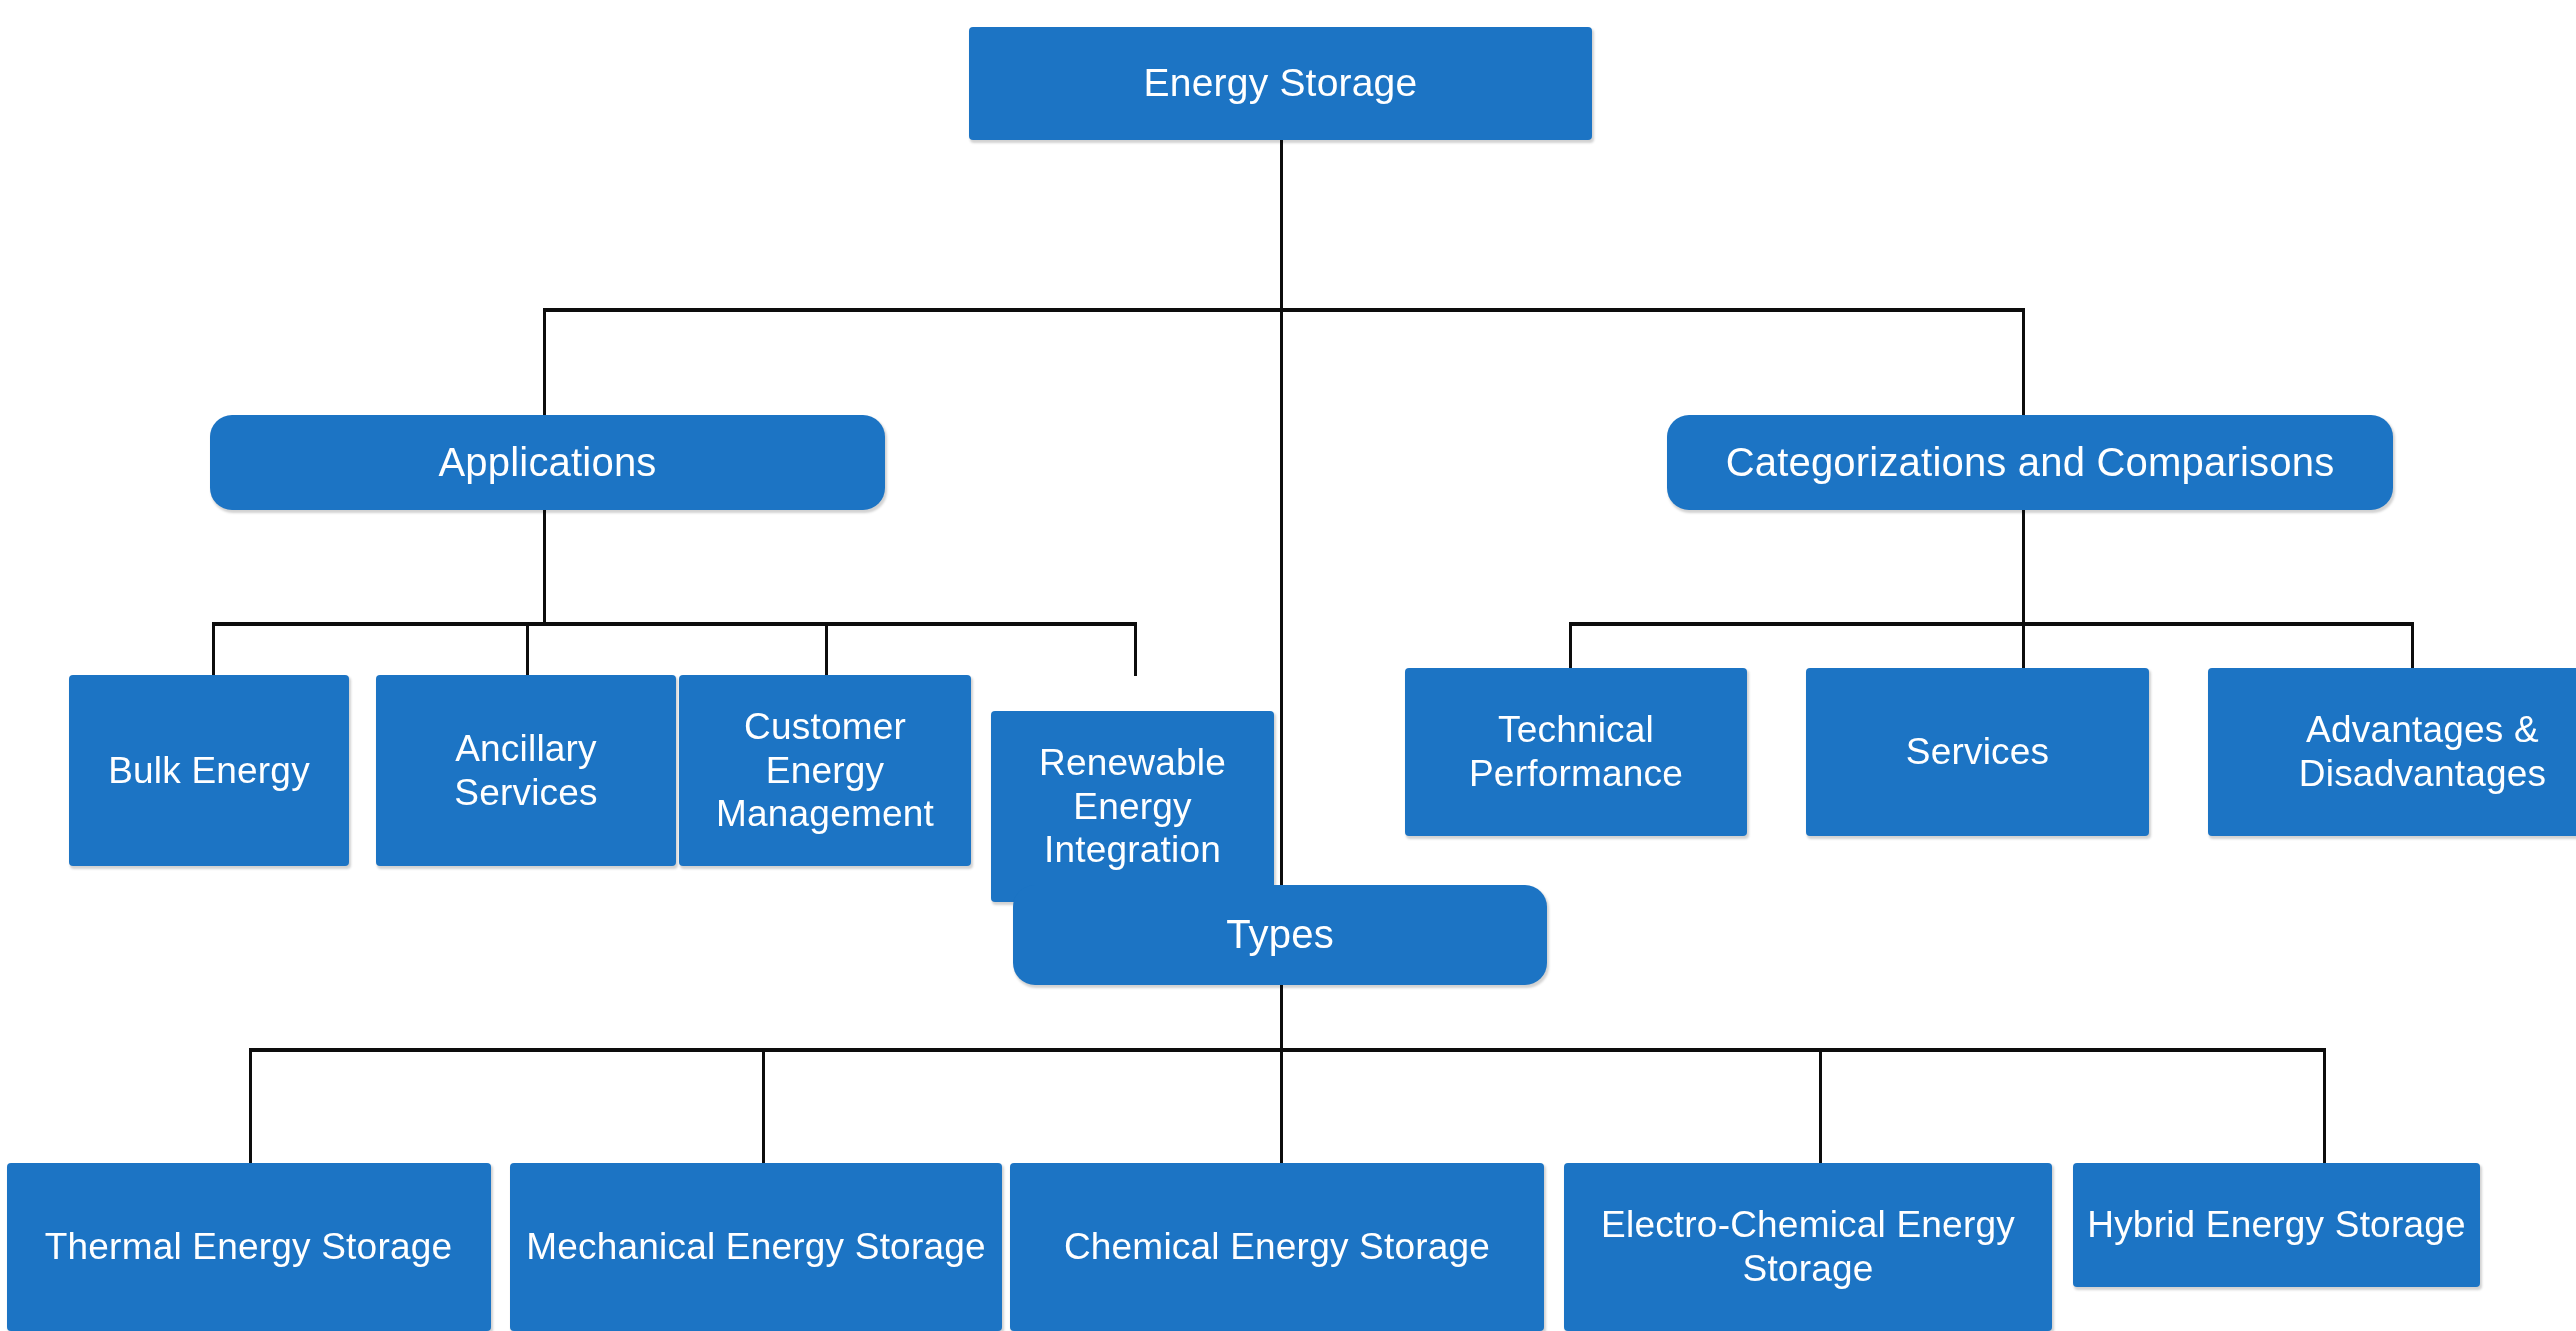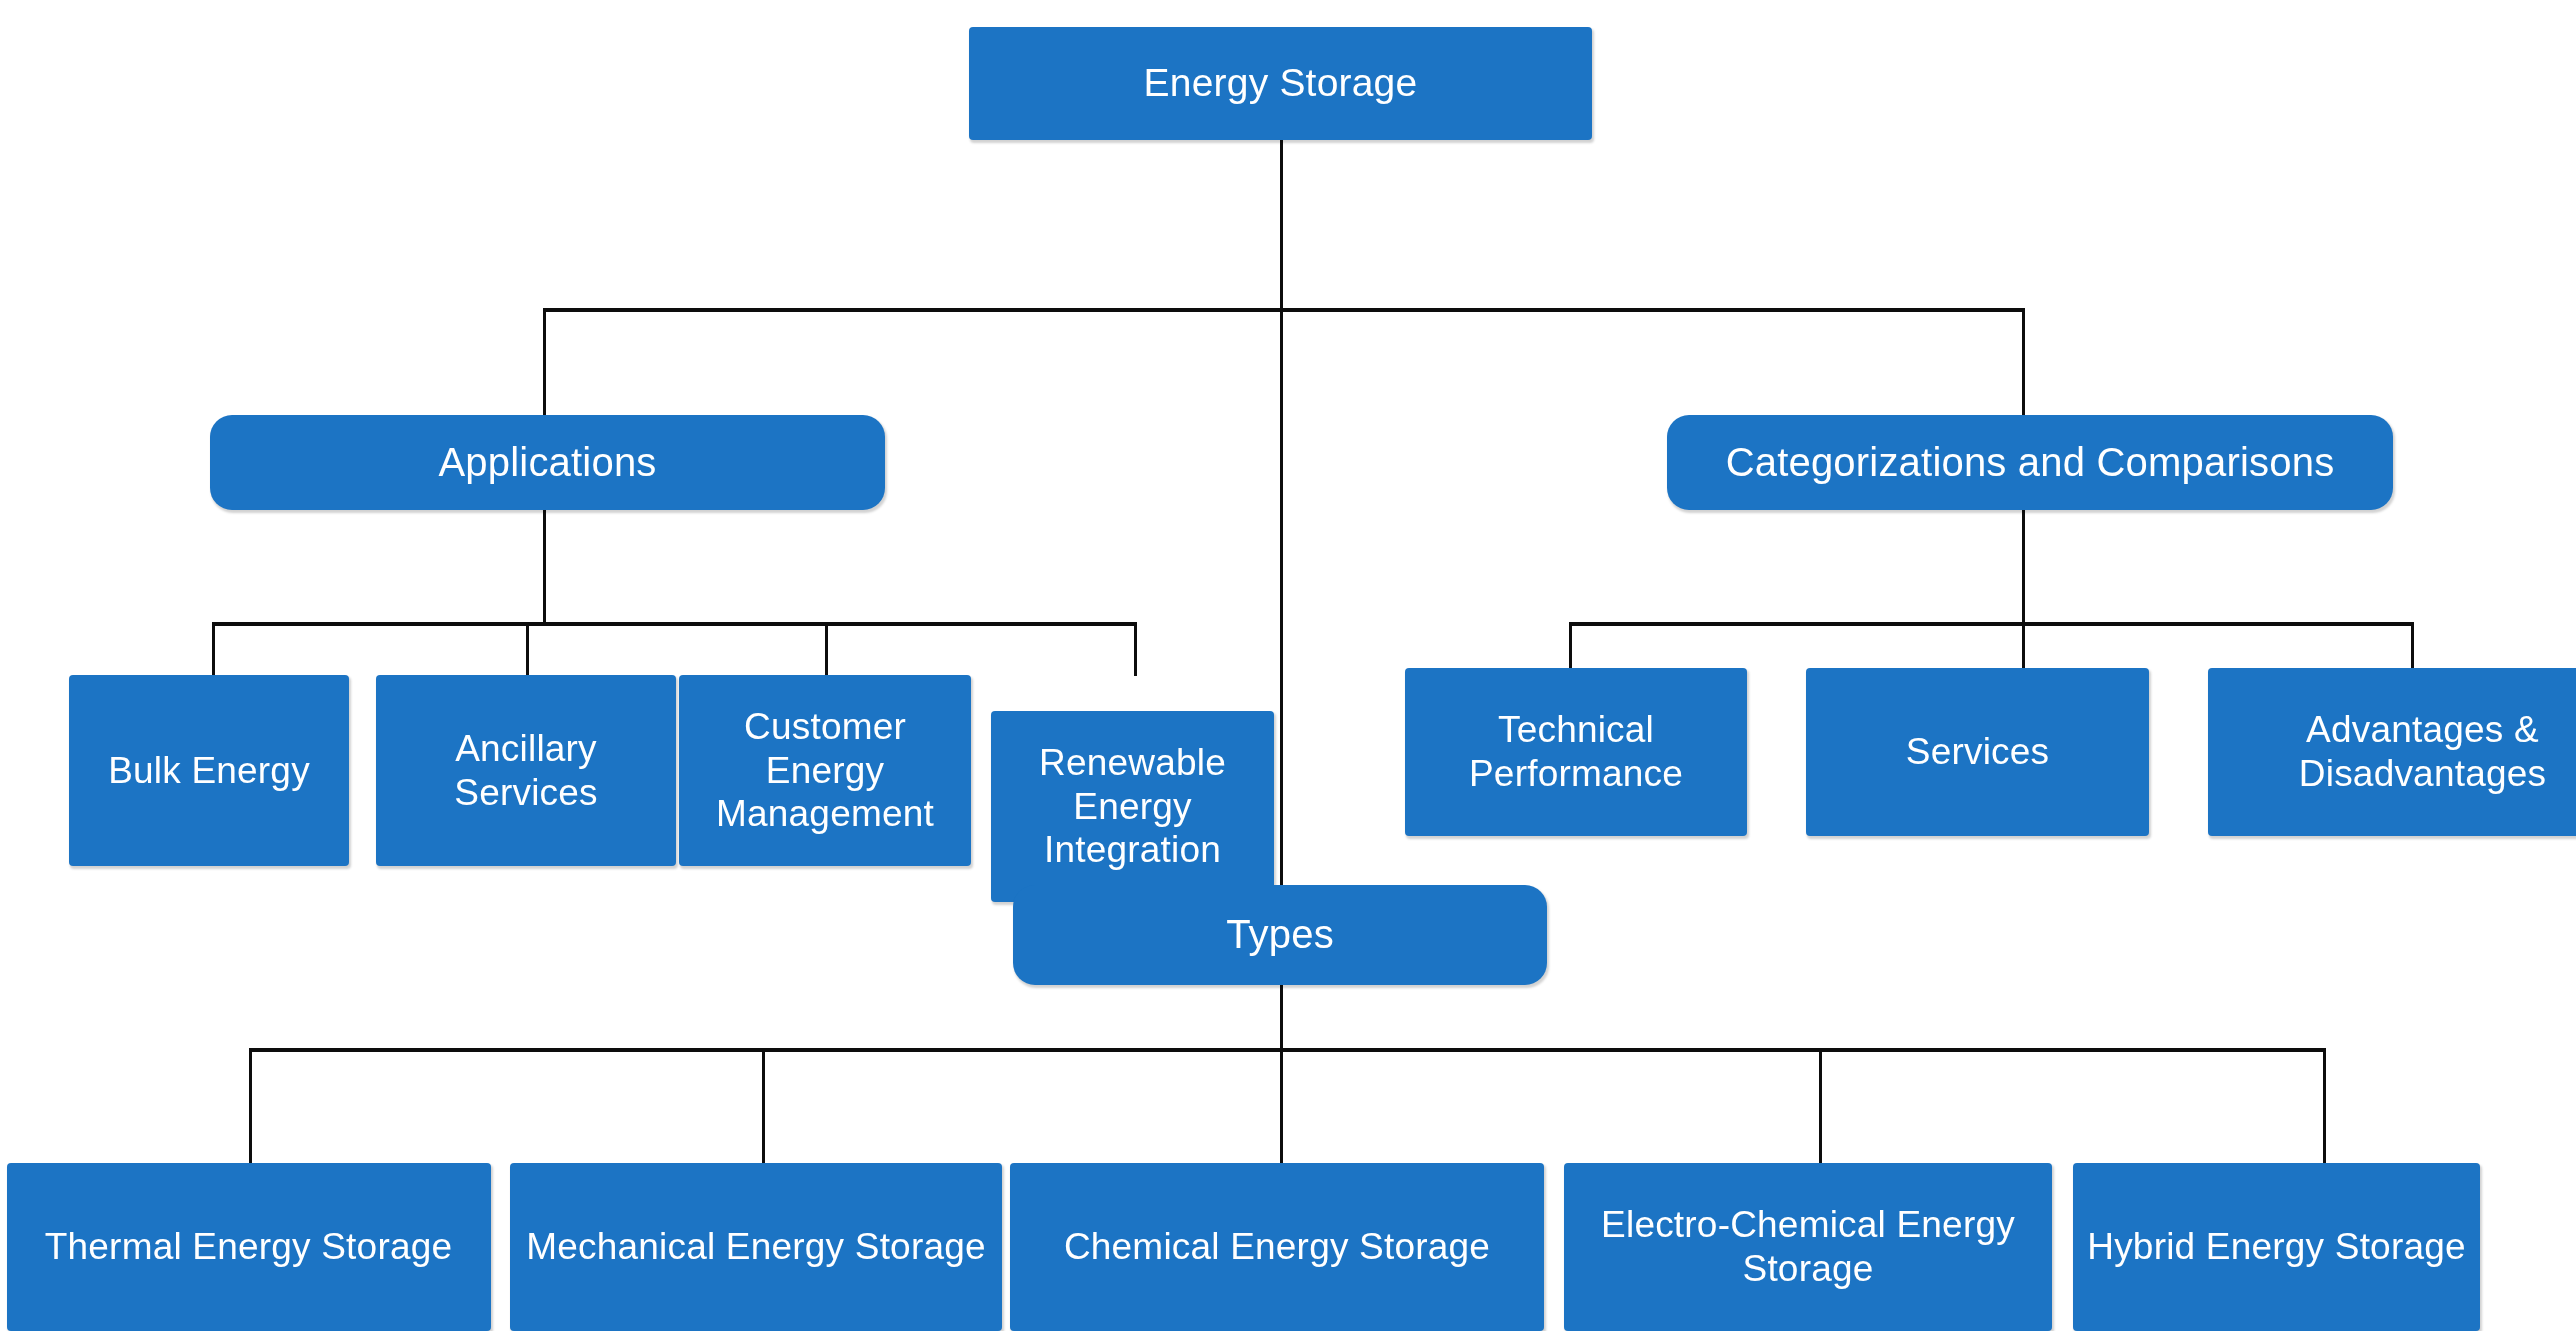--- a/index.html
+++ b/index.html
@@ -142,18 +142,18 @@
   </div>
 
   <div class="node sq" style="left:1010px; top:1163px; width:534px; height:168px; font-size:37px;">
     <span class="node-label">Chemical Energy Storage</span>
   </div>
 
   <div class="node sq" style="left:1564px; top:1163px; width:488px; height:168px; font-size:37px;">
     <span class="node-label">Electro-Chemical Energy Storage</span>
   </div>
 
-  <div class="node sq" style="left:2073px; top:1163px; width:407px; height:168px; font-size:37px;">
+  <div class="node sq" style="left:2073px; top:1163px; width:407px; height:124px; font-size:37px;">
     <span class="node-label">Hybrid Energy Storage</span>
   </div>
 
 </div>
 
 
 </body></html>

